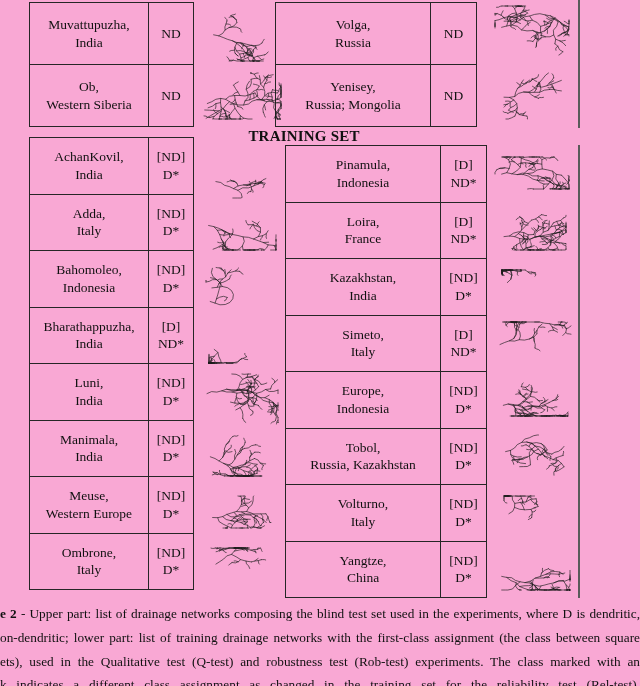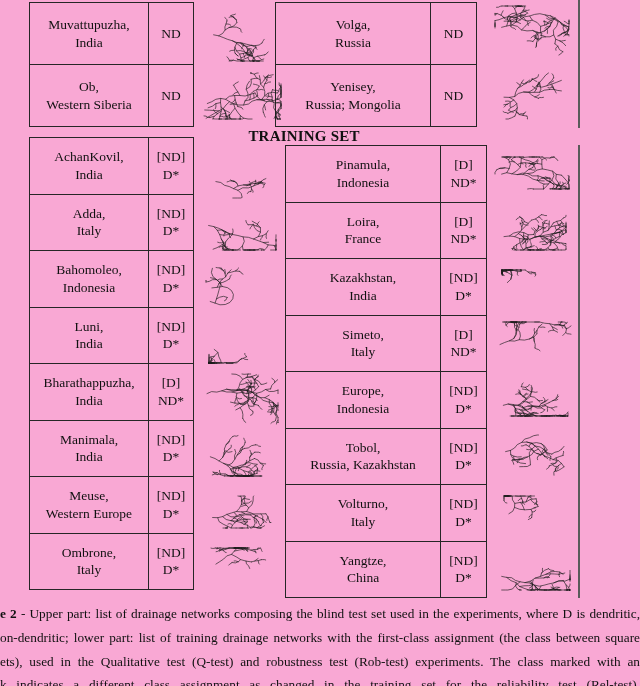--- a/index.html
+++ b/index.html
@@ -126,36 +126,36 @@
         <div>Bahomoleo,</div>
         <div>Indonesia</div>
       </td>
       <td class="cls-cell">
         <div>[ND]</div>
         <div>D*</div>
       </td>
     </tr>
     <tr>
       <td class="name-cell">
+        <div>Bharathappuzha,</div>
+        <div>India</div>
+      </td>
+      <td class="cls-cell">
+        <div>[D]</div>
+        <div>ND*</div>
+      </td>
+    </tr>
+    <tr>
+      <td class="name-cell">
         <div>Luni,</div>
         <div>India</div>
       </td>
       <td class="cls-cell">
         <div>[ND]</div>
         <div>D*</div>
-      </td>
-    </tr>
-    <tr>
-      <td class="name-cell">
-        <div>Bharathappuzha,</div>
-        <div>India</div>
-      </td>
-      <td class="cls-cell">
-        <div>[D]</div>
-        <div>ND*</div>
       </td>
     </tr>
     <tr>
       <td class="name-cell">
         <div>Manimala,</div>
         <div>India</div>
       </td>
       <td class="cls-cell">
         <div>[ND]</div>
         <div>D*</div>

